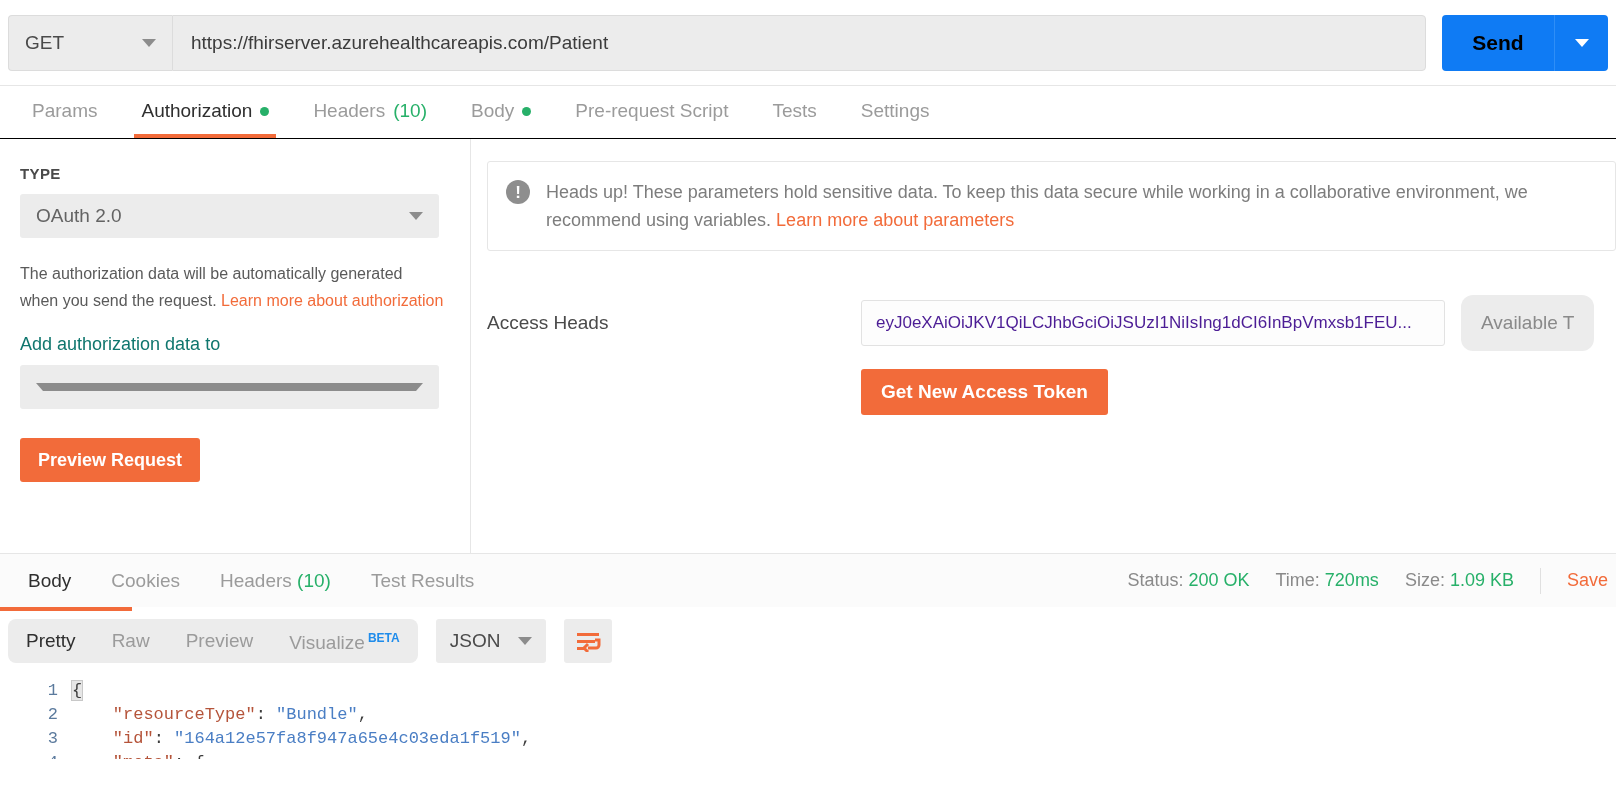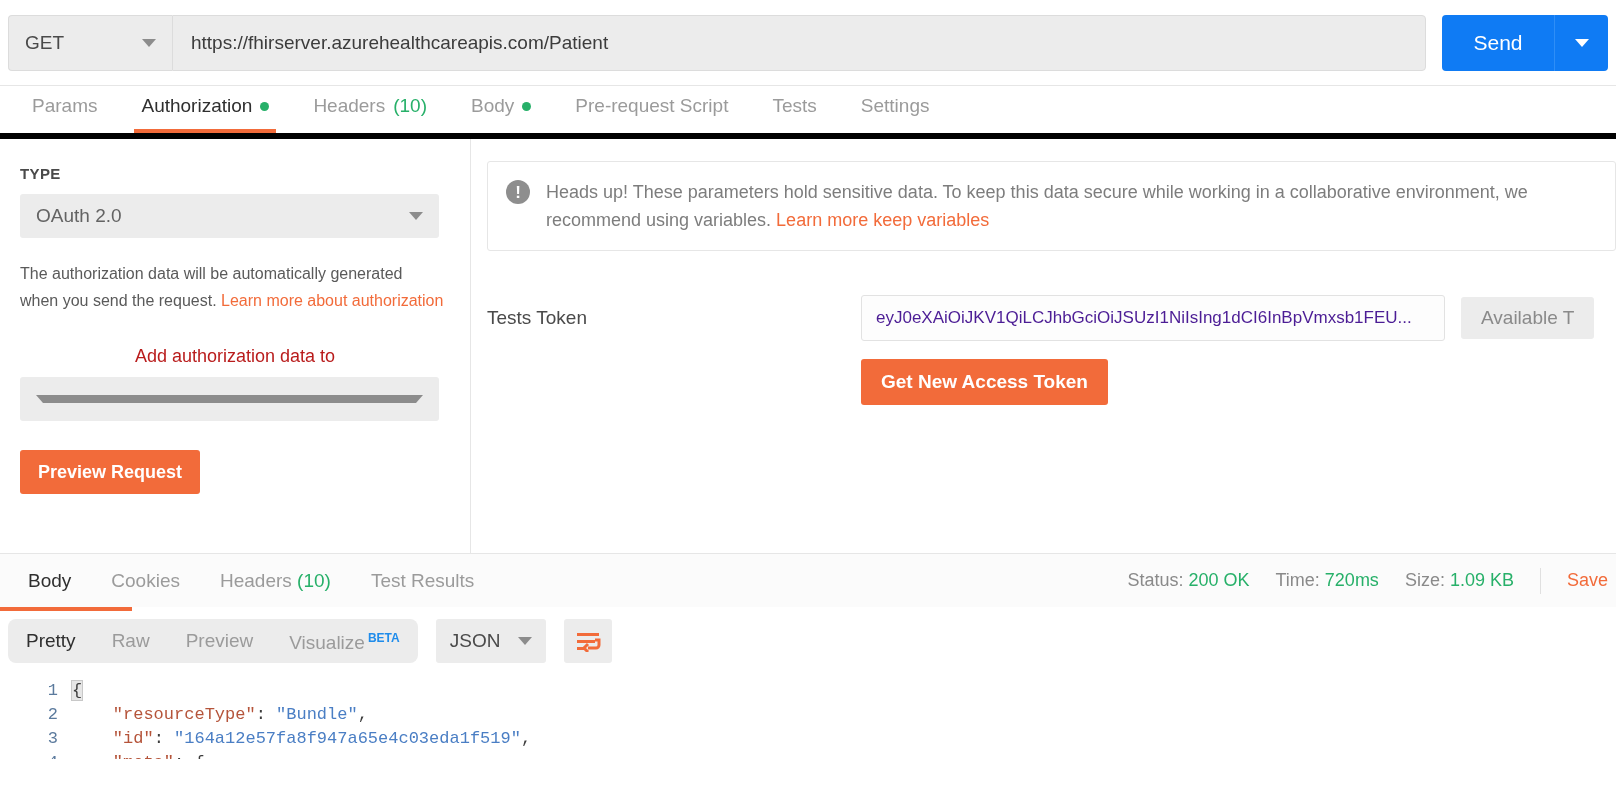--- a/index.html
+++ b/index.html
@@ -48,44 +48,44 @@
     border-radius: 0 4px 4px 0;
     padding: 0 18px;
     font-size: 19px; color: #3c3c3c;
     font-family: "Liberation Sans", sans-serif;
     outline: none;
   }
   .send-group { display: flex; margin-left: 16px; margin-right: 8px; }
   .send-btn {
     width: 112px; height: 56px;
     background: #0f7bf4;
-    color: #ffffff;
+    color: #000000;
     border: none;
     border-radius: 4px 0 0 4px;
-    font-size: 21px; font-weight: normal;
+    font-size: 21px; font-weight: bold;
     font-family: "Liberation Sans", sans-serif;
     cursor: pointer;
   }
   .send-caret {
     width: 54px; height: 56px;
     background: #0f7bf4;
     border: none;
     border-left: 1px solid #2e8ef7;
     border-radius: 0 4px 4px 0;
     display: flex; align-items: center; justify-content: center;
     cursor: pointer;
   }
   .send-caret .caret { border-top-color: #ffffff; }
 
   
   .req-tabs {
     display: flex;
     align-items: flex-end;
     height: 53px;
-    border-bottom: 6px solid #000000;
+    border-bottom: 1px solid #000000;
     padding-left: 10px;
     background: #fff;
   }
   .req-tab {
     position: relative;
     padding: 0 22px 16px 22px;
     font-size: 19px;
     color: #9b9b9b;
     cursor: pointer;
     white-space: nowrap;
@@ -127,22 +127,22 @@
   .dropdown span:first-child { flex: 1; }
   .auth-desc {
     margin-top: 22px;
     font-size: 16px;
     line-height: 27px;
     color: #5a5a5a;
     width: 425px;
   }
   .link-orange { color: #f26b3a; cursor: pointer; }
   .field-label {
-    margin-top: 32px; margin-bottom: 10px;
-    font-size: 18px; color: #b91c1c; text-align: center;
+    margin-top: 20px; margin-bottom: 10px;
+    font-size: 18px; color: #0f766e;
   }
   .btn-orange {
     margin-top: 29px;
     background: #f26b3a;
     color: #fff;
     border: none; border-radius: 3px;
     padding: 0 18px; height: 44px;
     font-size: 18px; font-weight: bold;
     font-family: "Liberation Sans", sans-serif;
     cursor: pointer;
@@ -178,23 +178,23 @@
     border: 1px solid #e2e2e2;
     border-radius: 3px;
     background: #fdfdfd;
     padding: 0 14px;
     font-size: 17px; color: #4c1d95;
     font-family: "Liberation Sans", sans-serif;
     outline: none;
   }
   .avail-btn {
     margin-left: 16px;
-    height: 42px;
+    height: 56px;
     background: #ececec;
-    border: none; border-radius: 3px;
+    border: none; border-radius: 12px;
     padding: 0 20px;
     font-size: 19px; color: #8a8a8a;
     font-family: "Liberation Sans", sans-serif;
     white-space: nowrap;
     cursor: pointer;
   }
   .get-token-wrap { margin-top: 18px; padding-left: 374px; }
   .get-token-btn {
     background: #f26b3a; color: #fff;
     border: none; border-radius: 3px;
@@ -360,26 +360,26 @@
     <div class="dropdown">
       <span class="caret"></span>
     </div>
     <button class="btn-orange">Preview Request</button>
   </div>
 
   <div class="auth-right">
     <div class="notice">
       <div class="notice-icon">!</div>
       <div class="notice-text">
-        <span>Heads up! These parameters hold sensitive data. To keep this data secure while working in a collaborative environment, we recommend using variables. </span><span class="link-orange">Learn more keep variables</span>
+        <span>Heads up! These parameters hold sensitive data. To keep this data secure while working in a collaborative environment, we recommend using variables. </span><span class="link-orange">Learn more about parameters</span>
       </div>
     </div>
 
     <div class="token-row">
-      <div class="token-label">Tests Token</div>
+      <div class="token-label">Access Heads</div>
       <input class="token-input" value="eyJ0eXAiOiJKV1QiLCJhbGciOiJSUzI1NiIsIng1dCI6InBpVmxsb1FEU..." style="">
       <button class="avail-btn">Available T</button>
     </div>
 
     <div class="get-token-wrap">
       <button class="get-token-btn">Get New Access Token</button>
     </div>
   </div>
 </div>
 

